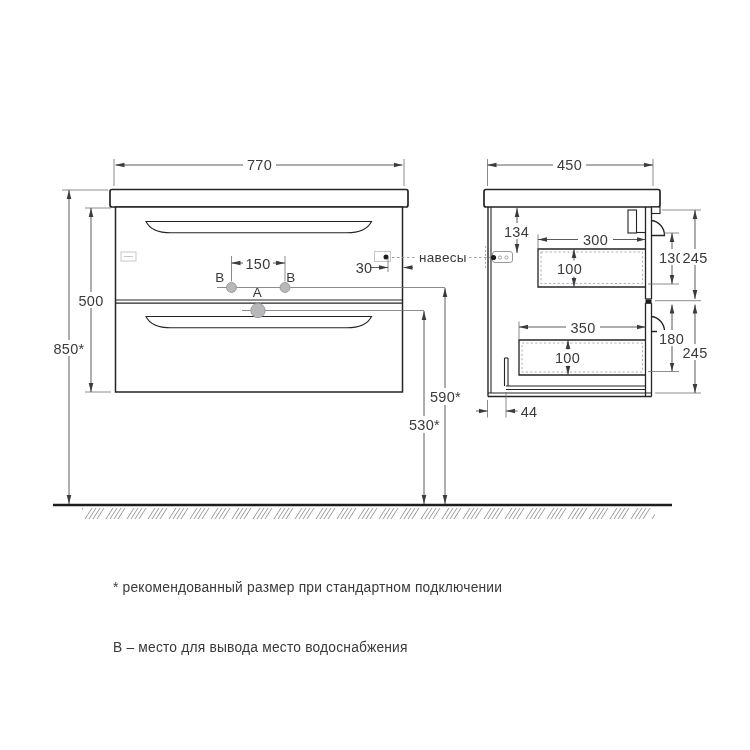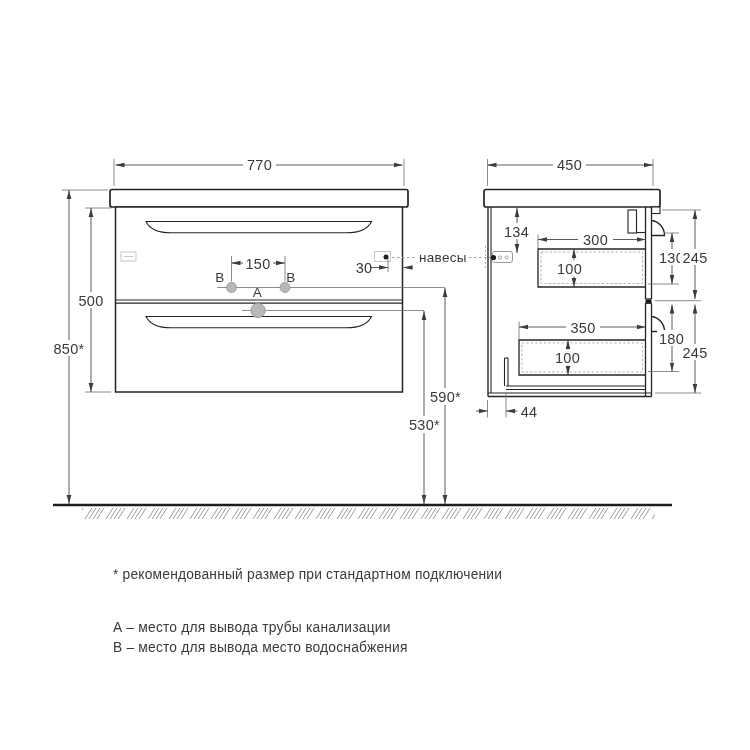--- a/index.html
+++ b/index.html
@@ -211,16 +211,15 @@
     <text class="dim tc" x="695" y="357.5">245</text>
     <text class="dim tc" x="529" y="416.5">44</text>
   </g>
 
   <g>
     <line x1="53" y1="505" x2="672" y2="505" stroke="#1d1d1f" stroke-width="2.6"></line>
     <rect x="82" y="507.5" width="573" height="12.5" fill="url(#hatchp)"></rect>
   </g>
 </svg>
 
-<div class="legend" style="top:567px;">* рекомендованный размер при стандартном подключении</div>
-<div class="legend" style="top:620px;">А – место для вывода трубы канализации</div>
+<div class="legend" style="top:580px;">* рекомендованный размер при стандартном подключении</div>
 <div class="legend" style="top:640px;">В – место для вывода место водоснабжения</div>
 </div>
 
 </body></html>

